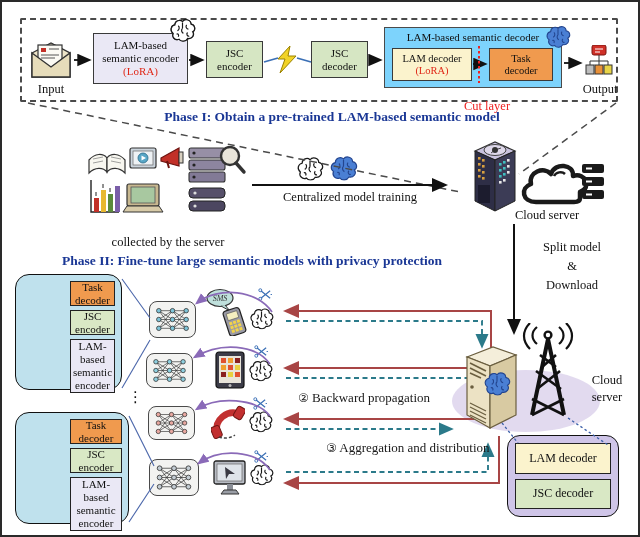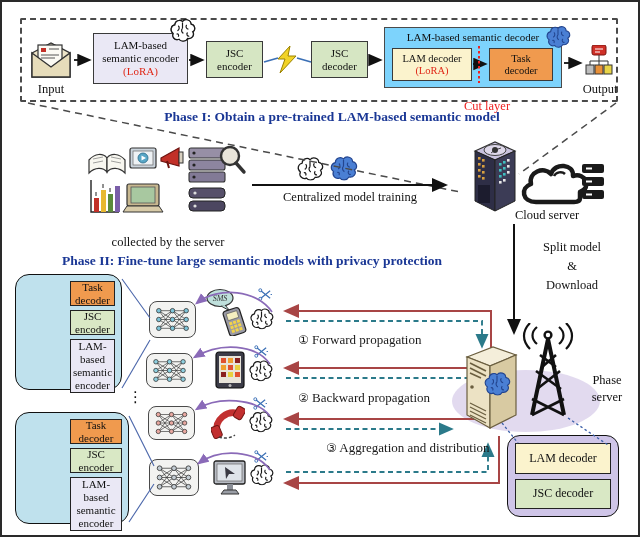--- a/index.html
+++ b/index.html
@@ -345,23 +345,20 @@
     <rect x="14" y="25" width="6" height="6" fill="#8a8e96"></rect>
     <polygon points="8,35 26,35 23,31 11,31" fill="#9a9ea6" stroke="#333" stroke-width="1"></polygon>
   </svg>
   <svg class="abs z3" style="left:247px;top:461px" width="25" height="23" viewBox="0 0 32 28">
     <use href="#brain" fill="#fff" stroke="#1a1a1a" stroke-width="1.5"></use>
     </svg>
   <svg class="abs z3" style="left:252px;top:448px" width="15" height="13" viewBox="0 0 16 14">
     <use href="#scissors" stroke="#3a6fb5" fill="#3a6fb5"></use>
     </svg>
 
-  <div class="abs z6 step" style="left:296px;top:330px;">
-    <span class="stepnum">①</span>
-    <span>Forward propagation</span></div>
   <div class="abs z6 step" style="left:296px;top:388px;">
     <span class="stepnum">②</span>
     <span>Backward propagation</span></div>
   <div class="abs z6 step" style="left:279px;top:438px;margin-left:45px;">
     <span class="stepnum">③</span>
     <span>Aggregation and distribution</span></div>
 
   <svg class="abs z5" style="left:457px;top:341px" width="64" height="86" viewBox="0 0 64 86">
     <polygon points="8,14 34,4 57,12 31,23" fill="#f4eeda" stroke="#6b5f40" stroke-width="1.2"></polygon>
     <polygon points="8,14 8,72 31,85 31,23" fill="#ece2c4" stroke="#6b5f40" stroke-width="1.2"></polygon>
@@ -375,21 +372,21 @@
     </svg>
   <svg class="abs z5" style="left:517px;top:321px" width="58" height="98" viewBox="0 0 58 98">
     <circle cx="29" cy="12" r="3.4" fill="none" stroke="#111" stroke-width="2.4"></circle>
     <path d="M18,4 C12,9 12,16 18,21" fill="none" stroke="#111" stroke-width="2.2"></path>
     <path d="M11,0 C3,8 3,18 11,26" fill="none" stroke="#111" stroke-width="2.2"></path>
     <path d="M40,4 C46,9 46,16 40,21" fill="none" stroke="#111" stroke-width="2.2"></path>
     <path d="M47,0 C55,8 55,18 47,26" fill="none" stroke="#111" stroke-width="2.2"></path>
     <path d="M29,16 L13,92 M29,16 L45,92" stroke="#111" stroke-width="4"></path>
     <path d="M23,44 L37,32 M21,32 L37,44 M18,66 L41,48 M17,48 L42,66 M13,92 L45,76 M13,76 L45,92" stroke="#111" stroke-width="2.6"></path>
   </svg>
-  <div class="abs z6 lbl" style="left:575px;top:371px;width:60px;">Phase</div>
+  <div class="abs z6 lbl" style="left:575px;top:371px;width:60px;">Cloud</div>
   <div class="abs z6 lbl" style="left:575px;top:388px;width:60px;">server</div>
 
   <div class="abs z2" style="left:505px;top:433px;width:112px;height:82px;background:#cfc5e8;border:1.6px solid #111;border-radius:13px;box-sizing:border-box;padding:7px;display:flex;flex-direction:column;gap:5px;">
     <div class="sbox" style="flex:1;background:#fbf3cd;border:1.2px solid #222;display:flex;align-items:center;justify-content:center;font-size:12px;">
       <div>LAM decoder</div>
       </div>
     <div class="sbox" style="flex:1;background:#d9e8c5;border:1.2px solid #222;display:flex;align-items:center;justify-content:center;font-size:12px;">
       <div>JSC decoder</div>
       </div>
   </div>

